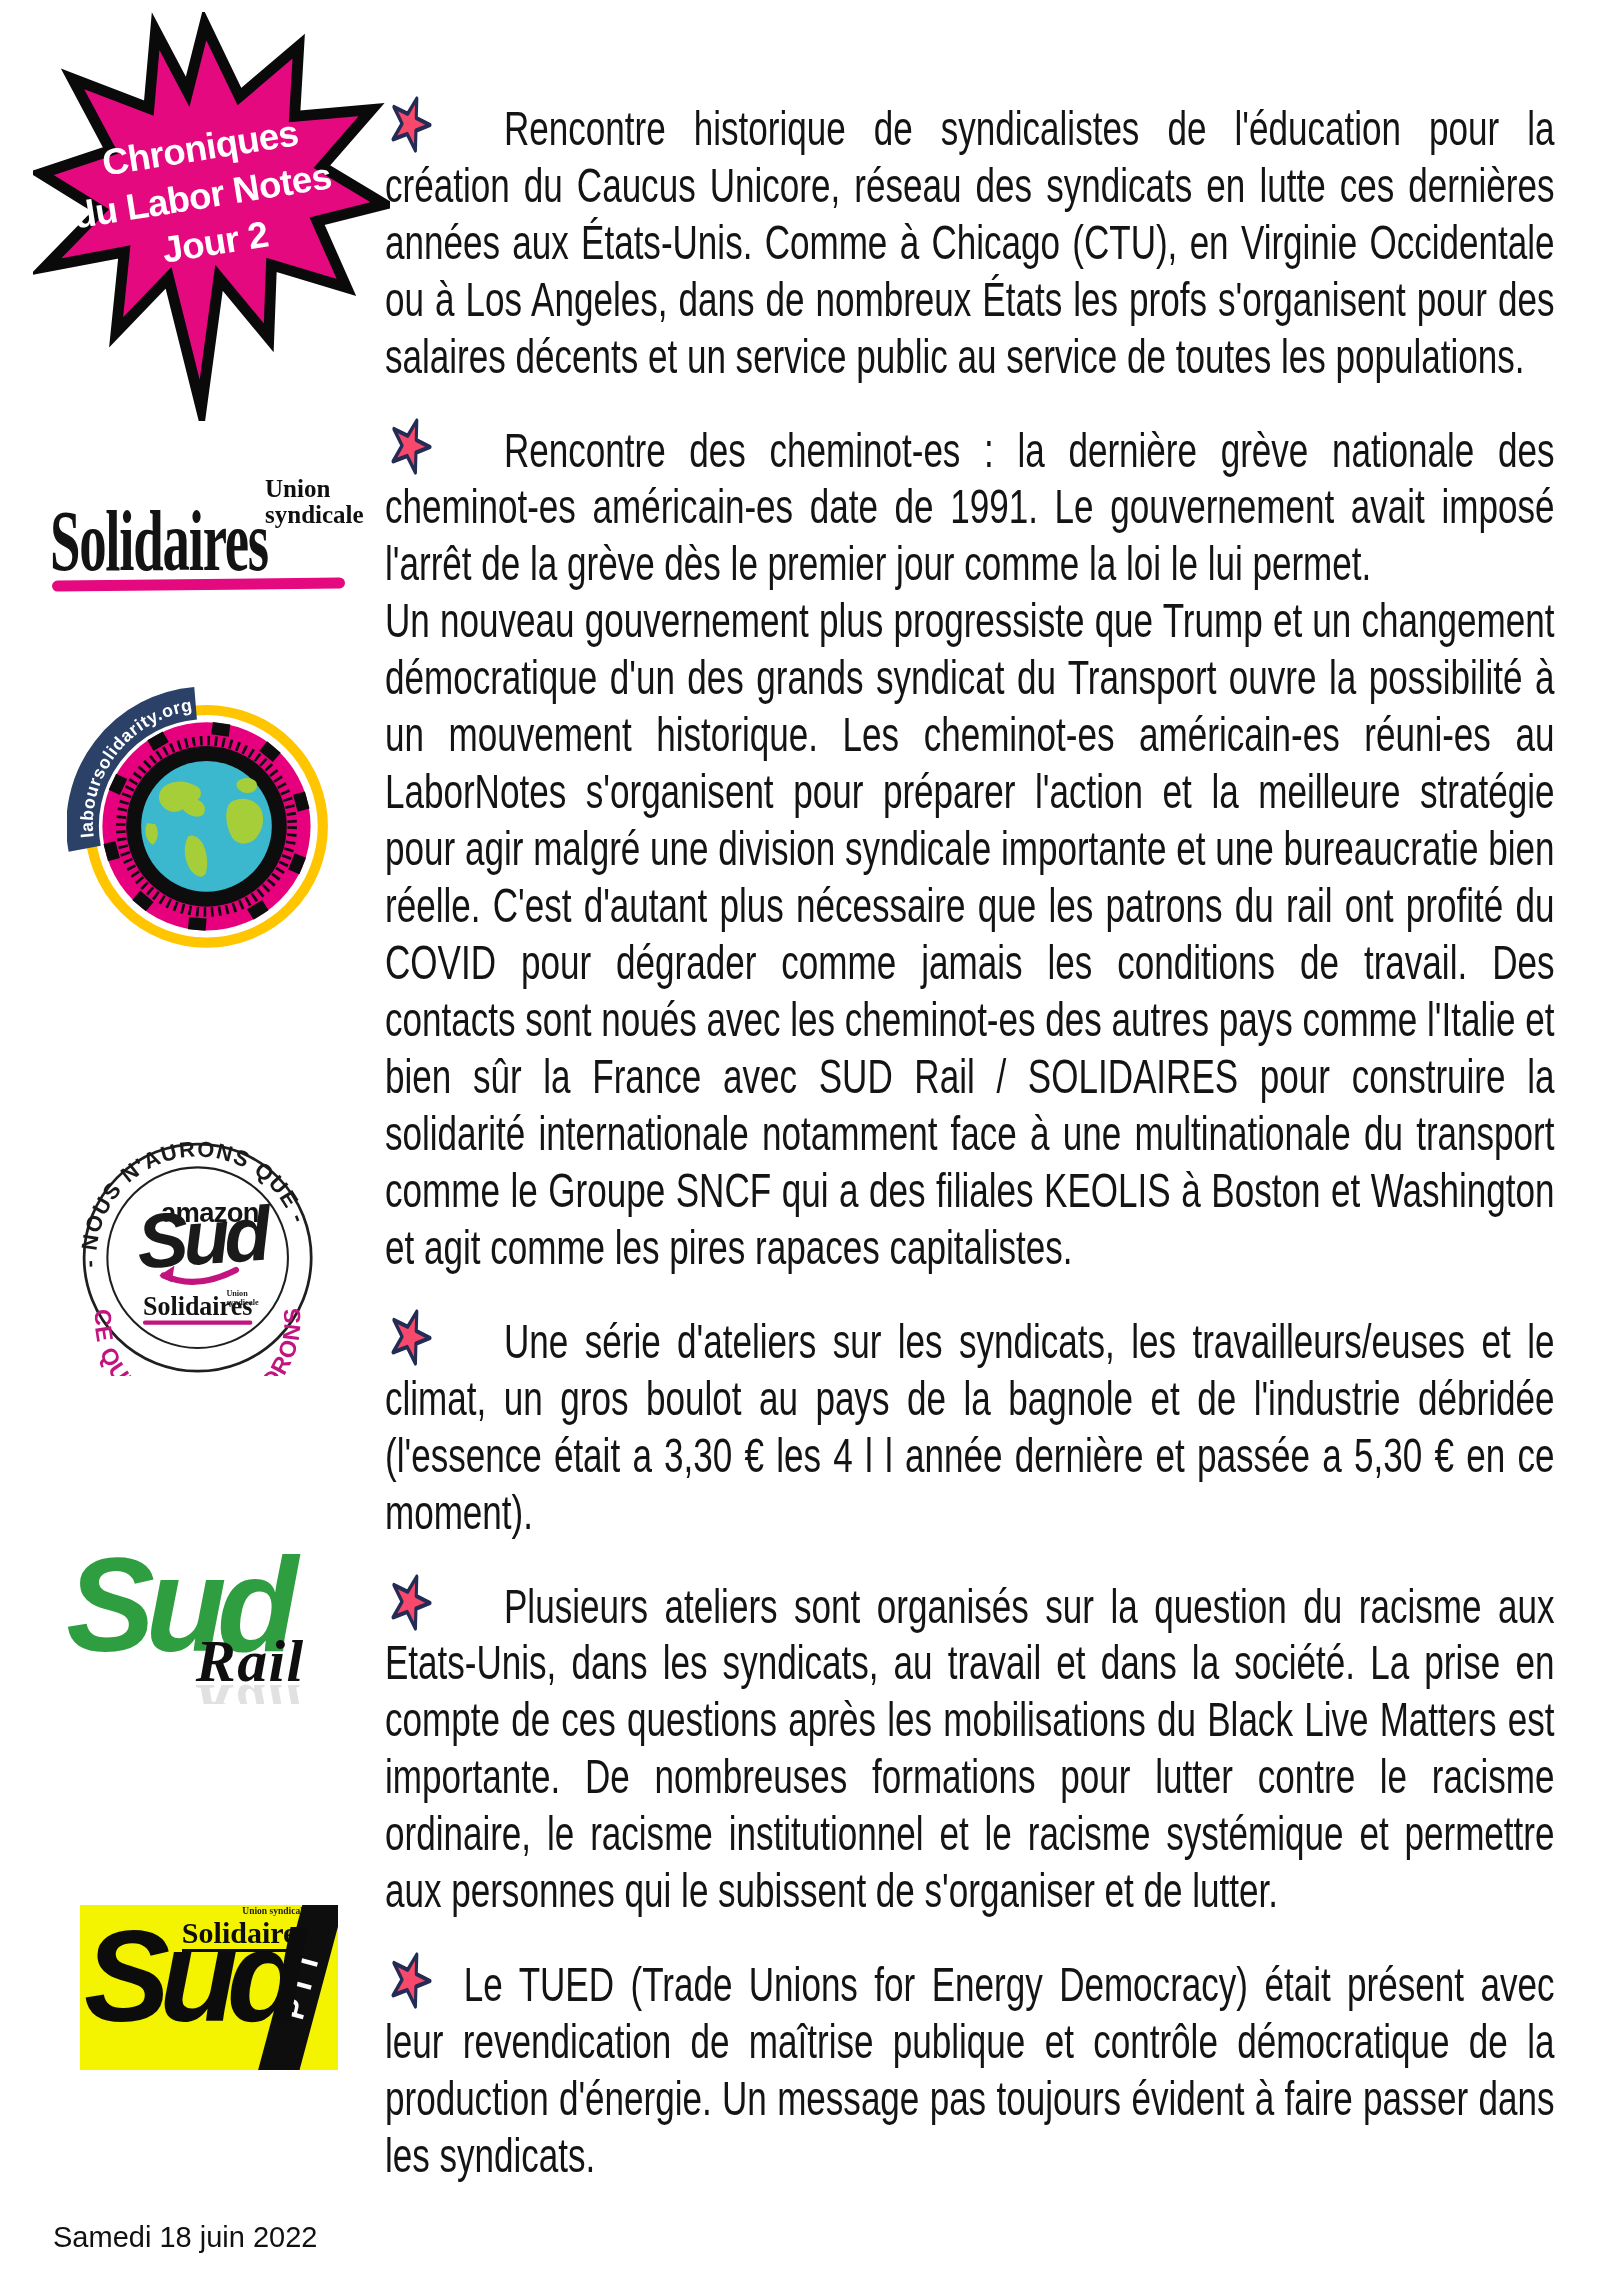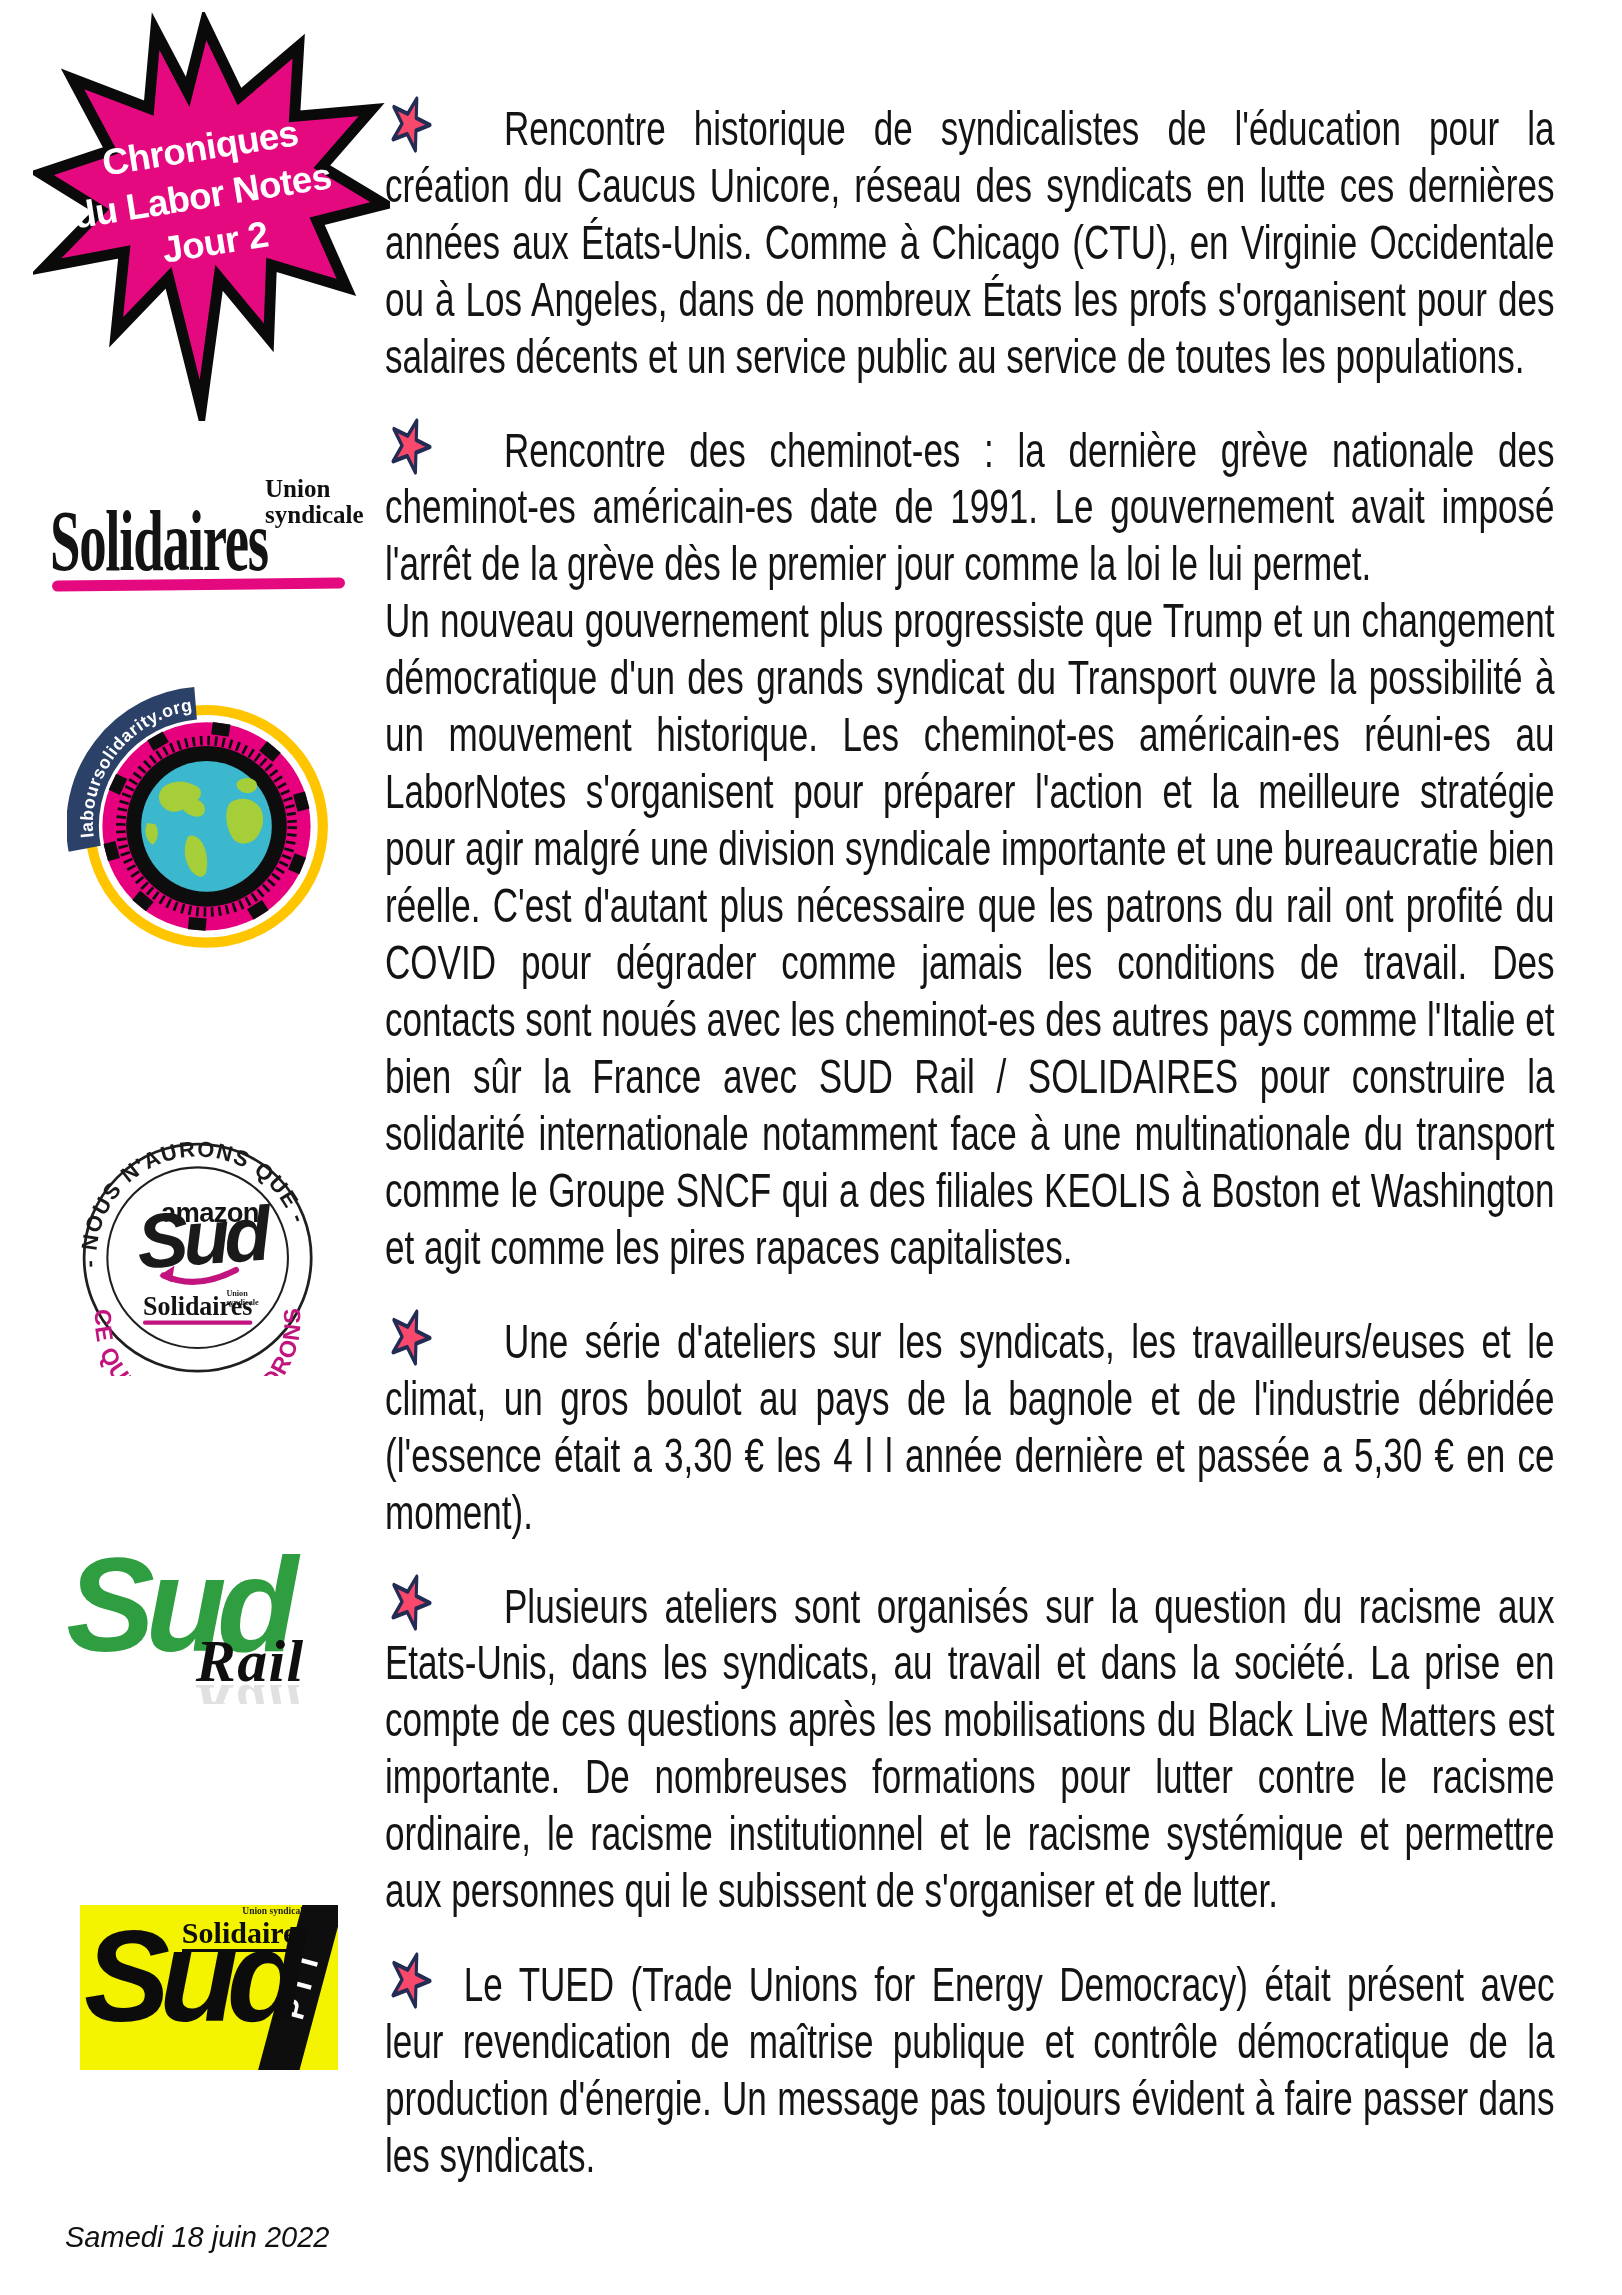--- a/index.html
+++ b/index.html
@@ -41,21 +41,21 @@
   .ptt-solidaires{position:absolute;right:30px;top:12.3px;font-family:"Liberation Serif",serif;font-weight:700;
                   font-size:30px;color:#0d0d0d;border-bottom:3.4px solid #0d0d0d;padding-bottom:0.7px;line-height:31px;}
   .ptt-sud{position:absolute;left:4.1px;top:2.7px;font-style:italic;font-weight:900;font-size:129px;line-height:136px;
            letter-spacing:-11px;color:#0c0c0c;}
   .ptt-ribbon{position:absolute;right:17.7px;top:-11px;width:40px;height:194px;background:#0e0e0e;
               transform:rotate(15deg);}
   .ptt-ribbon span{position:absolute;left:50%;top:46%;transform:translate(-50%,-50%) rotate(-90deg);
                    color:#fff;font-weight:700;font-size:30px;letter-spacing:5.5px;}
 
   
-  .date{position:absolute;left:65px;top:2221px;font-style:italic;font-size:29px;color:#111;}
+  .date{position:absolute;left:53px;top:2221px;font-size:29px;color:#111;}
 </style>
 </head>
 <body>
 
 <div class="page">
 
   <svg class="burst" width="357" height="409" viewBox="0 0 524 600">
     <path d="M 252 18 L 303 124 L 390 50 L 384 153 L 497 143 L 424 227 L 516 282 L 417 307 L 460 404 L 350 371 L 346 478 L 273 390 L 247 582 L 199 390 L 122 470 L 134 352 L 18 374 L 99 291 L 12 237 L 114 203 L 58 98 L 170 141 L 180 28 L 227 117 Z" fill="#E5097F" stroke="#0A0A0A" stroke-width="16" stroke-linejoin="miter" stroke-miterlimit="10"></path>
     <g transform="rotate(-9 250 280)">
       <text x="258" y="218" font-size="54" text-anchor="middle">Chroniques</text>

